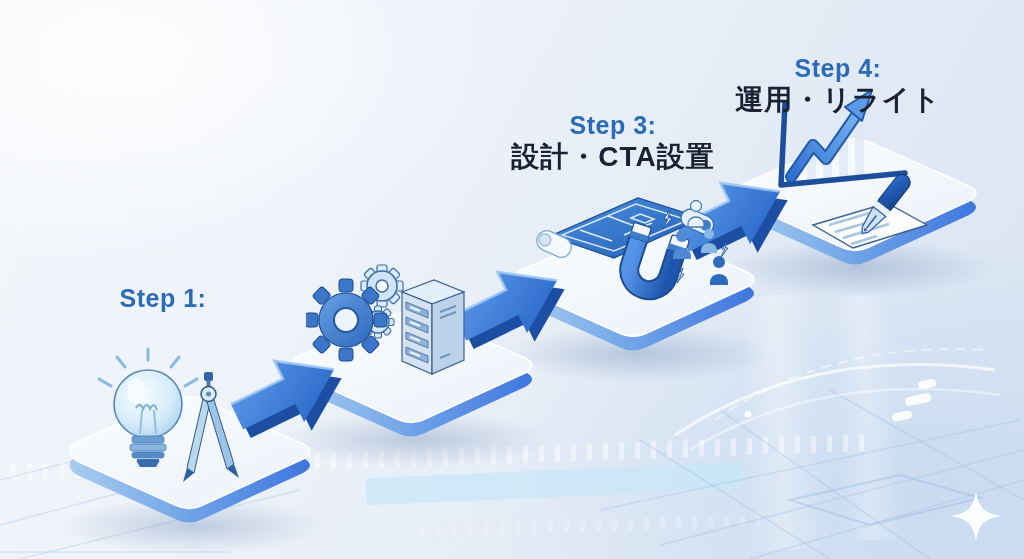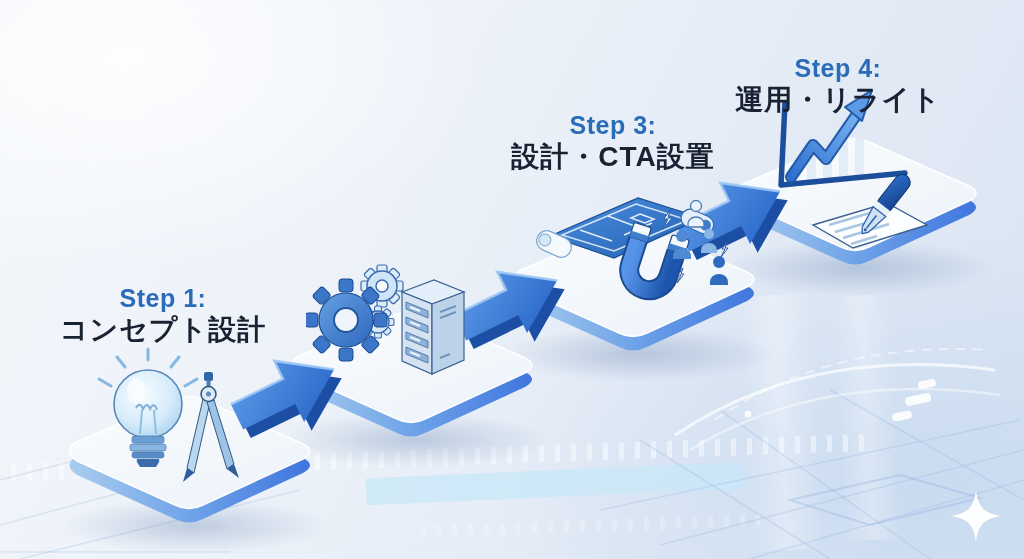--- a/index.html
+++ b/index.html
@@ -385,21 +385,20 @@
       <rect x="112" y="58" width="16" height="44" rx="8" fill="url(#peng)" stroke="#10366e" stroke-width="1"></rect>
       <rect x="112" y="96" width="16" height="7" fill="#e8f1fa"></rect>
       <polygon points="112,103 128,103 124,126 120,131 116,126" fill="#cfe2f4" stroke="#2a5ca8" stroke-width="1.2"></polygon>
       <line x1="120" y1="108" x2="120" y2="124" stroke="#2a5ca8" stroke-width="1.5"></line>
       <circle cx="120" cy="126" r="1.5" fill="#2a5ca8"></circle>
     </g>
   </svg>
 
   <div class="abs step-text" style="left:13px;top:269px;margin-top:14px;">
     <div class="step-label">Step 1:</div>
-    <div class="step-title">コンセプト設計</div>
   </div>
   <div class="abs step-text" style="left:242px;top:198px;">
   </div>
   <div class="abs step-text" style="left:463px;top:110px;">
     <div class="step-label">Step 3:</div>
     <div class="step-title">設計・CTA設置</div>
   </div>
   <div class="abs step-text" style="left:688px;top:15px;margin-top:38px;">
     <div class="step-label">Step 4:</div>
     <div class="step-title">運用・リライト</div>

